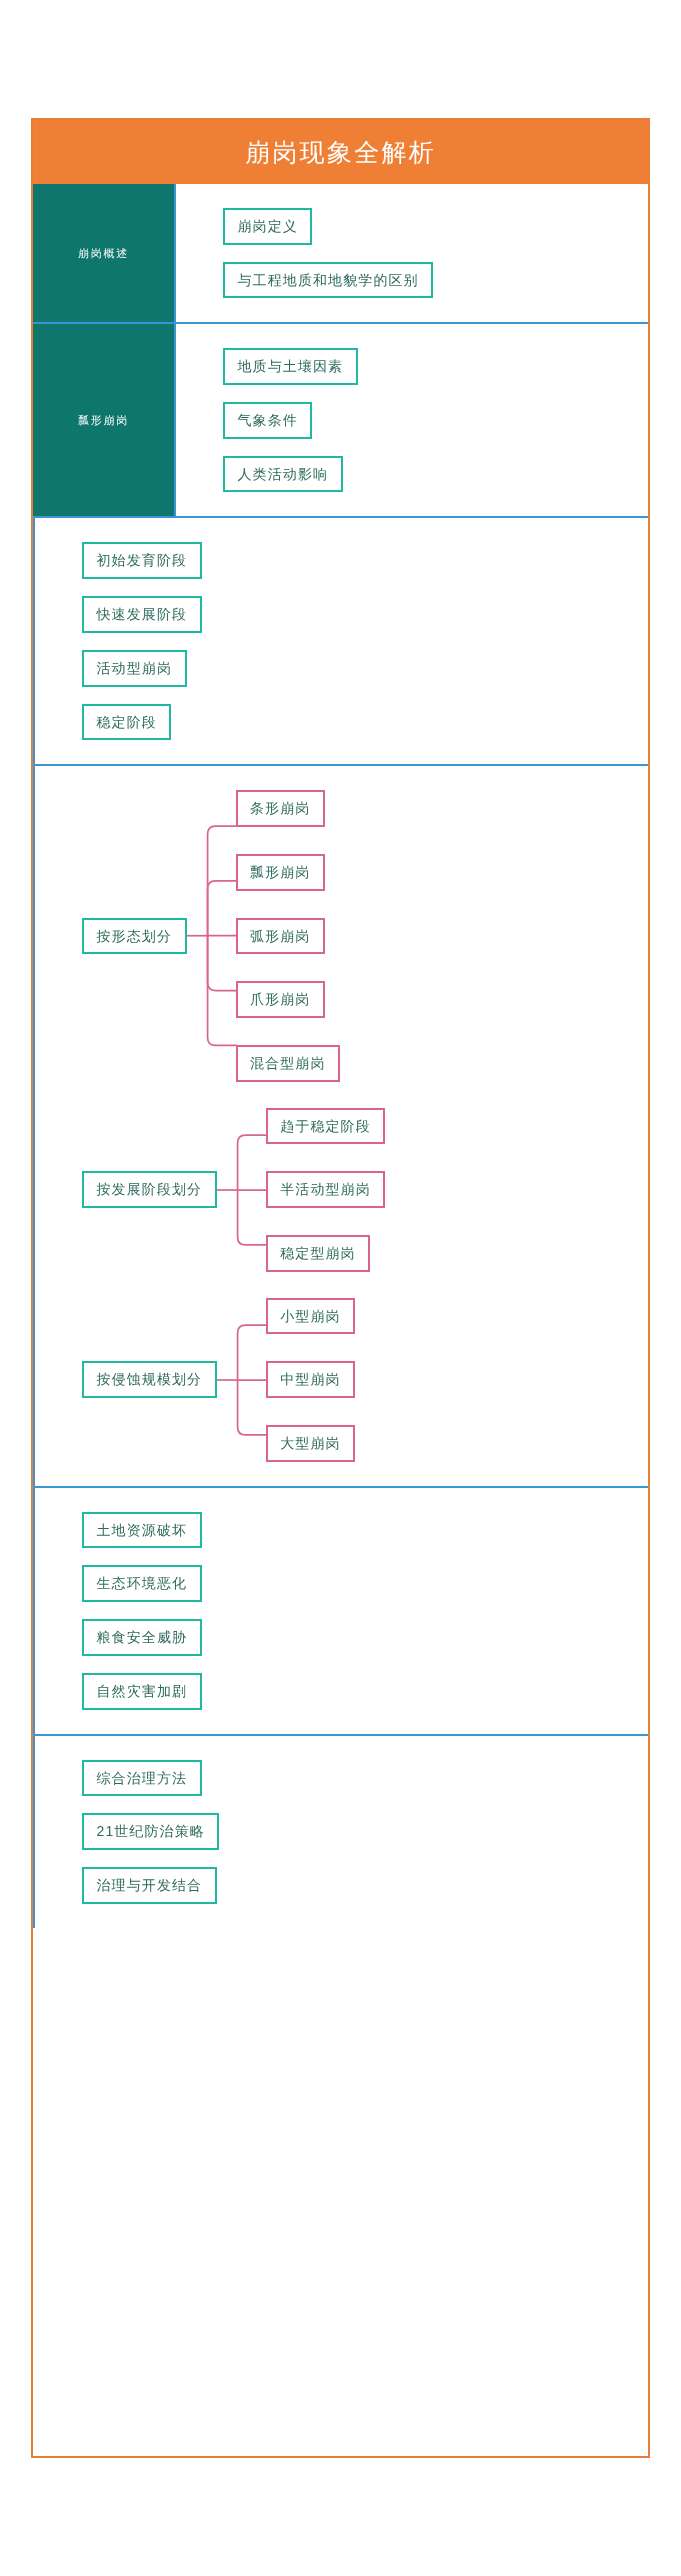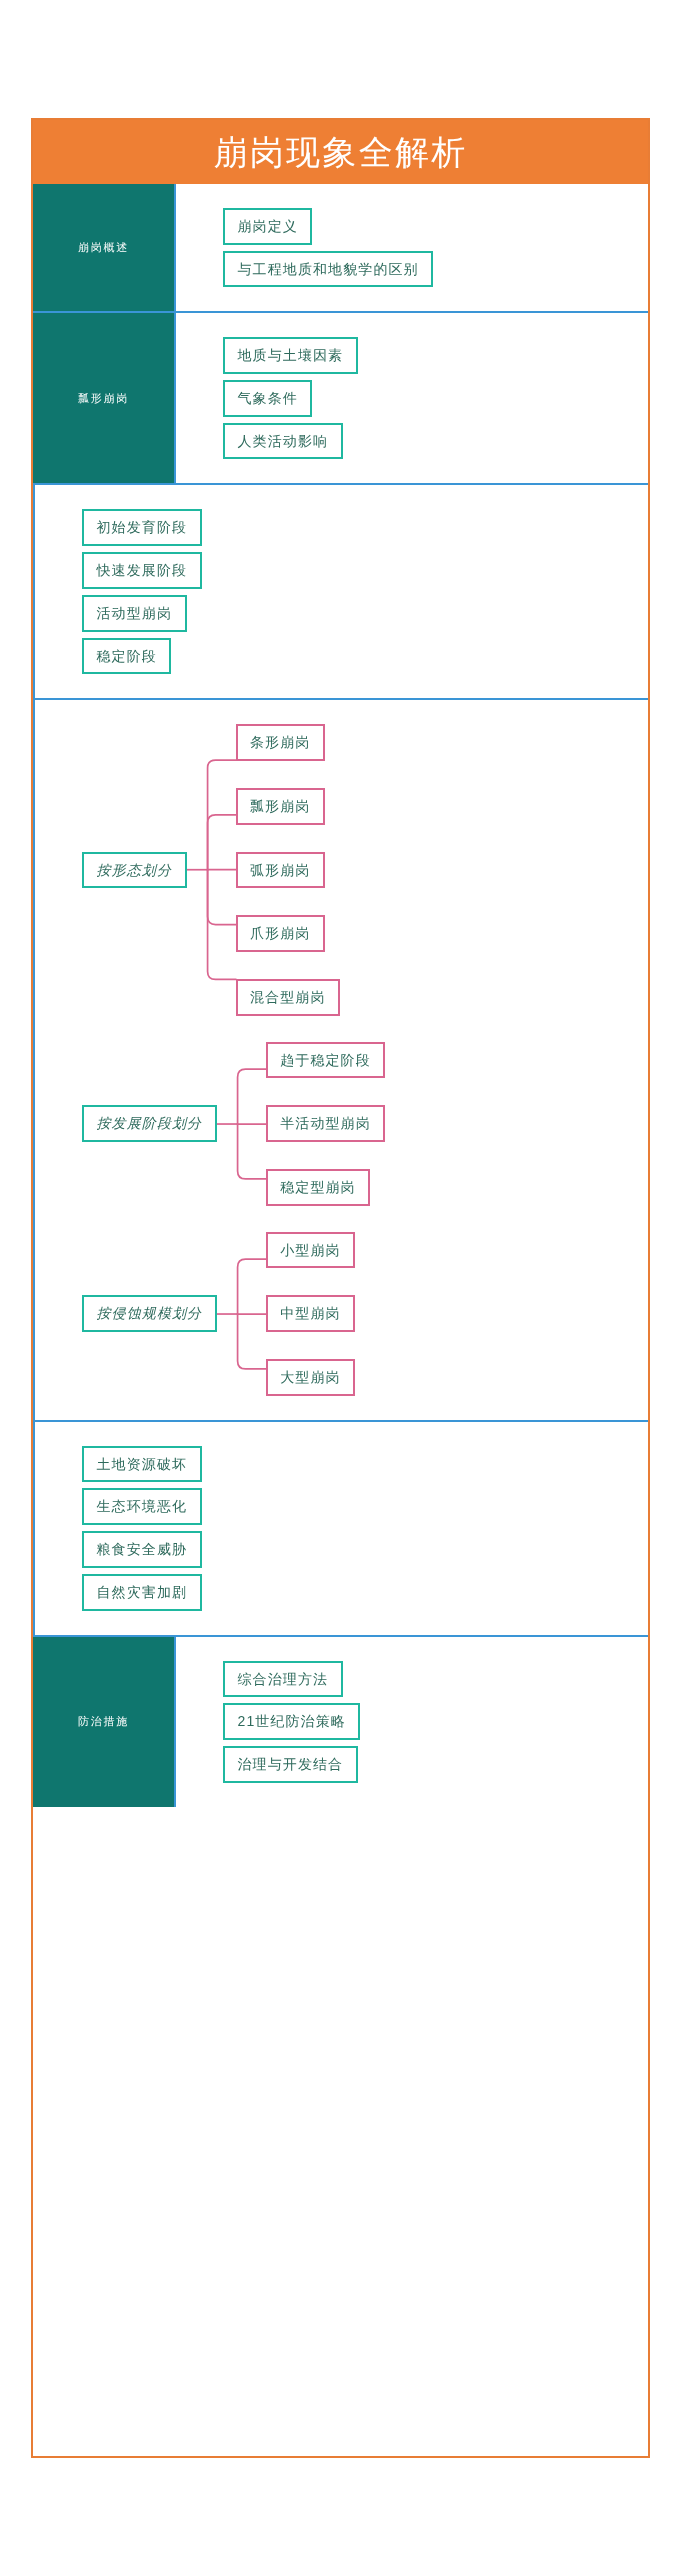--- a/index.html
+++ b/index.html
@@ -31,21 +31,21 @@
   
   #title-banner {
     height: 64px;
     background: #EE7F34;
     display: flex;
     align-items: center;
     justify-content: center;
   }
   #title-text {
     color: #ffffff;
-    font-size: 34px;
+    font-size: 25px;
     letter-spacing: 2.3px;
     font-weight: 400;
     line-height: 1;
   }
 
   
   #sections {
     display: flex;
     flex-direction: column;
     background: #ffffff;
@@ -82,21 +82,21 @@
   }
 
   
 
   
   .node-list {
     display: flex;
     flex-direction: column;
     align-items: flex-start;
     padding-left: 47px;
-    gap: 6px;
+    gap: 17px;
   }
   .node {
     border: 2.3px solid #1FB8A0;
     background: #ffffff;
     color: #2E6A5C;
     font-size: 14px;
     letter-spacing: 1.1px;
     padding: 9px 12.5px;
     box-sizing: border-box;
     display: inline-block;
@@ -121,21 +121,20 @@
     border: 2.3px solid #1FB8A0;
     background: #ffffff;
     color: #2E6A5C;
     font-size: 14px;
     letter-spacing: 1.1px;
     padding: 9px 12.5px;
     box-sizing: border-box;
     white-space: nowrap;
     line-height: 1.05;
     z-index: 2;
-    font-style: italic;
   }
 
   .branch-connector {
     position: relative;
     width: 49px;
     align-self: stretch;
     flex: 0 0 49px;
   }
   .branch-connector svg {
     position: absolute;
@@ -266,21 +265,20 @@
         <div class="section-body">
           <div class="node-list">
             <div class="node">土地资源破坏</div>
             <div class="node">生态环境恶化</div>
             <div class="node">粮食安全威胁</div>
             <div class="node">自然灾害加剧</div>
           </div>
         </div>
       </div>
       <div class="section">
-        <div class="section-label">防治措施</div>
         <div class="section-body">
           <div class="node-list">
             <div class="node">综合治理方法</div>
             <div class="node">21世纪防治策略</div>
             <div class="node">治理与开发结合</div>
           </div>
         </div>
       </div>
     </div>
 

